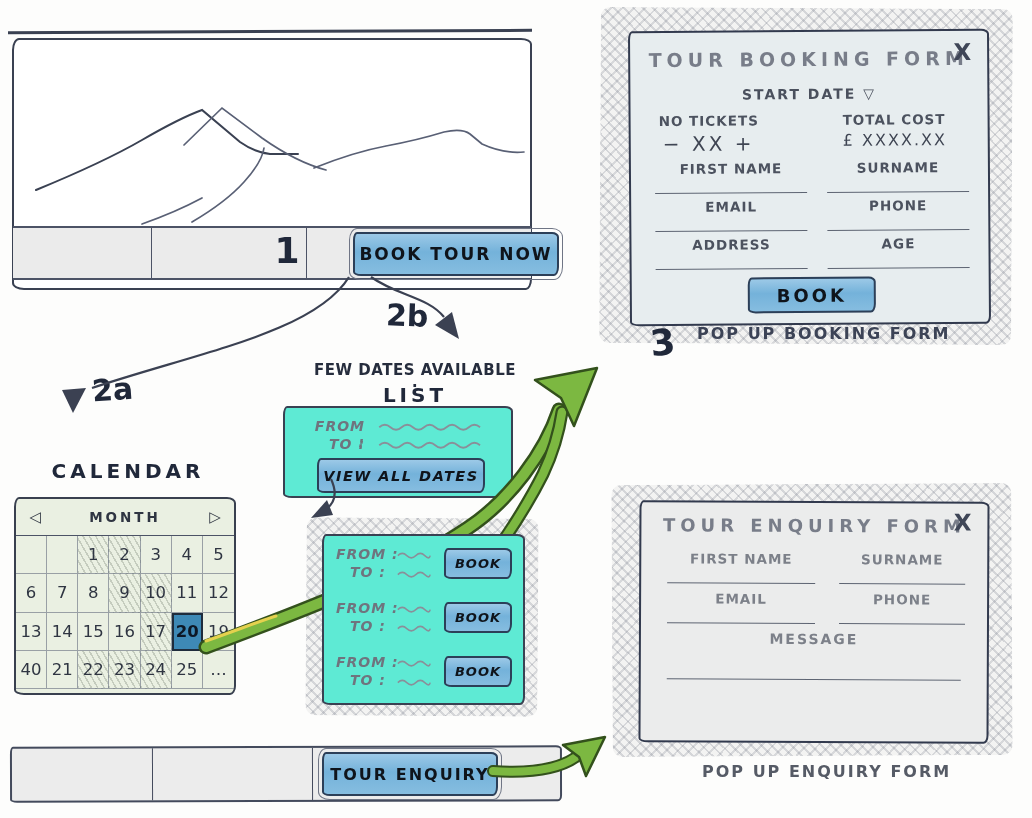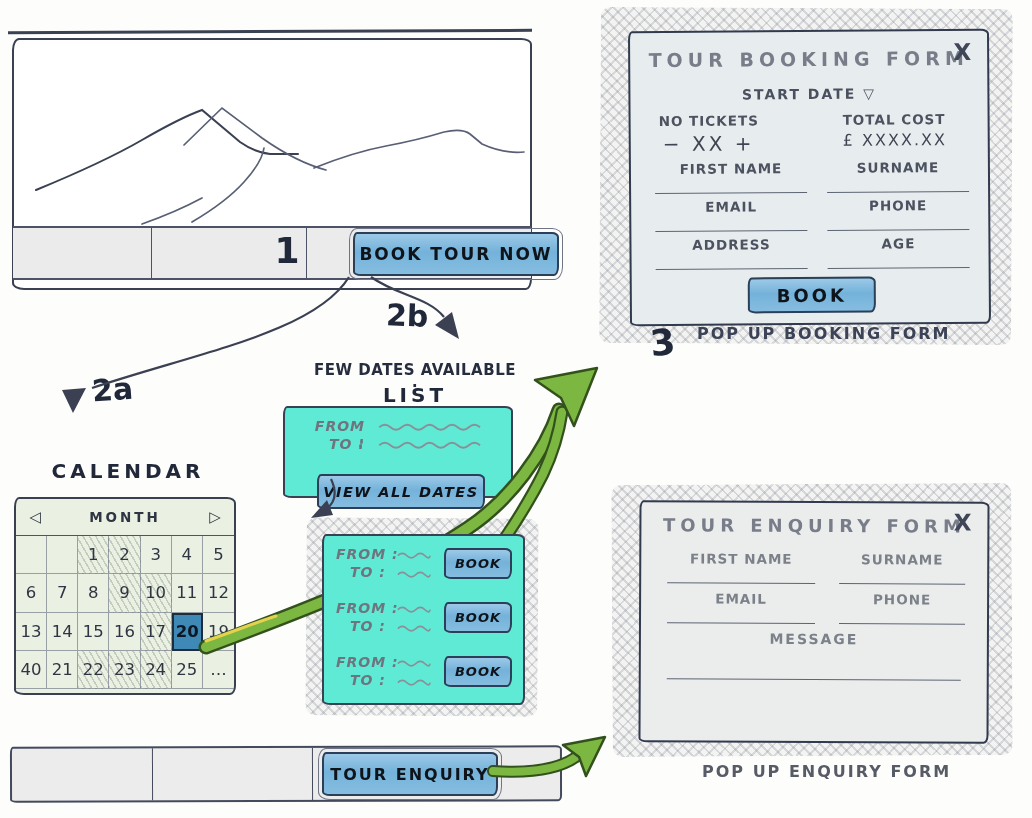--- a/index.html
+++ b/index.html
@@ -153,21 +153,21 @@
 
   <div class="abs cream" style="left:283px;top:406px;width:226px;height:88px;z-index:3;">
     <div class="flabel abs" style="left:22px;top:10px;width:58px;text-align:right;">FROM :</div>
     <svg class="squig" style="left:92px;top:13px;" width="112" height="10" viewBox="0 0 100 8" preserveAspectRatio="none">
       <path d="M2 5 Q7 1 12 5 T22 5 T32 5 T42 5 T52 5 T62 5 T72 5 T82 5 T92 5"></path>
       </svg>
     <div class="flabel abs" style="left:22px;top:28px;width:58px;text-align:right;">TO :</div>
     <svg class="squig" style="left:92px;top:31px;" width="112" height="10" viewBox="0 0 100 8" preserveAspectRatio="none">
       <path d="M2 5 Q7 1 12 5 T22 5 T32 5 T42 5 T52 5 T62 5 T72 5 T82 5 T92 5"></path>
       </svg>
-    <div class="bluebtn abs" style="left:32px;top:66px;width:164px;height:31px;font-size:14.5px;letter-spacing:1.5px;">VIEW ALL DATES</div>
+    <div class="bluebtn abs" style="left:32px;top:50px;width:164px;height:31px;font-size:14.5px;letter-spacing:1.5px;">VIEW ALL DATES</div>
   </div>
 
   <div class="abs hatch" style="left:306px;top:518px;width:232px;height:198px;z-index:4;transform:rotate(.4deg);"></div>
   <div class="abs cream" style="left:322px;top:534px;width:199px;height:167px;z-index:6;">
 
     <div class="abs" style="left:0;top:8px;width:100%;height:46px;">
       <div class="flabel abs" style="left:12px;top:2px;">FROM :</div>
       <svg class="squig" style="left:72px;top:6px;" width="36" height="9" viewBox="0 0 40 8" preserveAspectRatio="none">
           <path d="M2 5 Q7 1 12 5 T22 5 T32 5 T38 5"></path>
         </svg>

